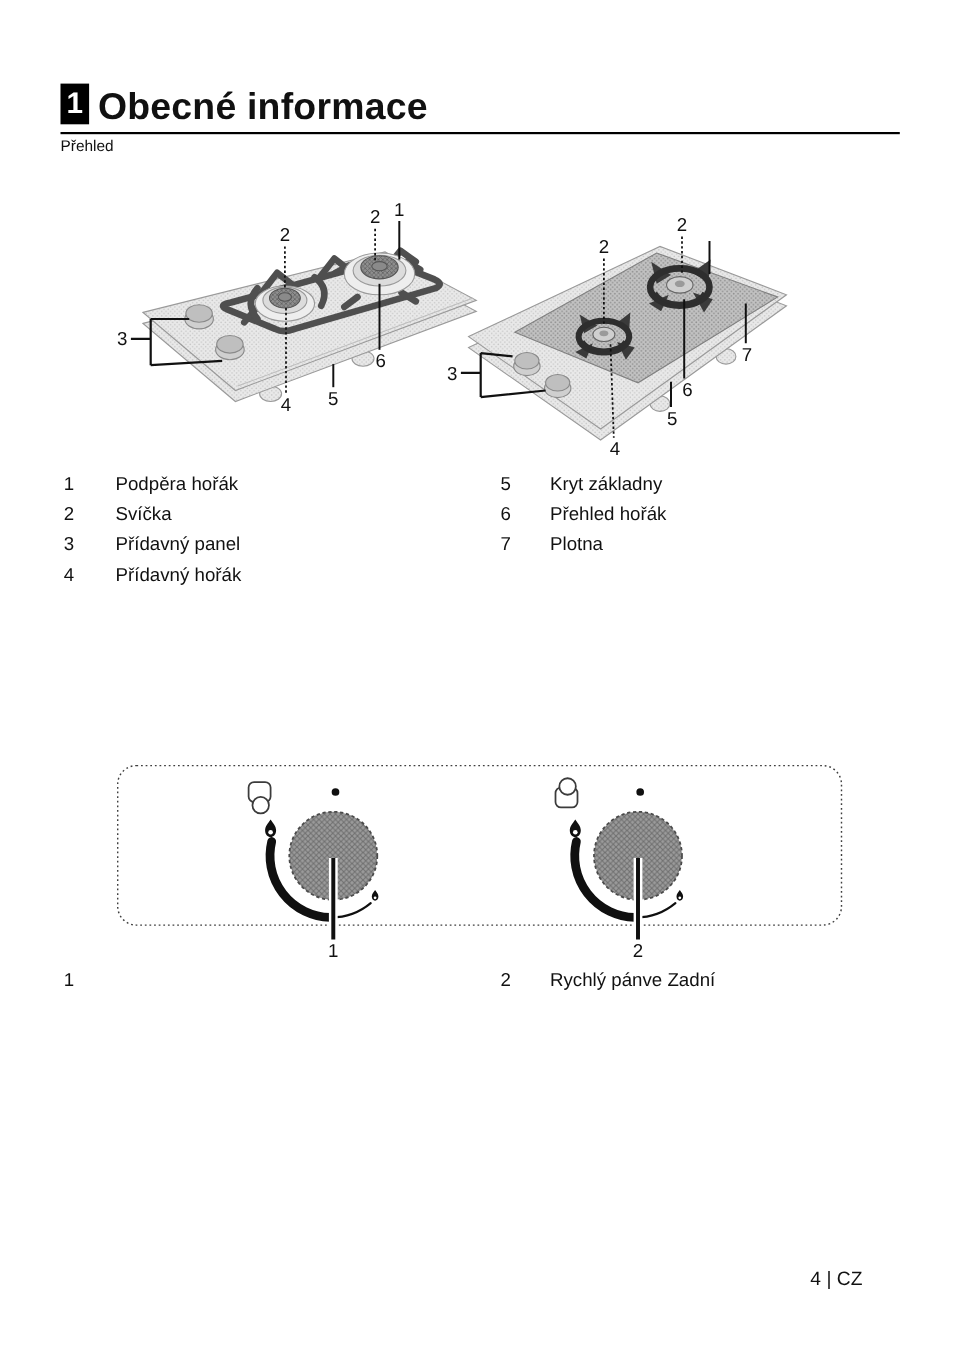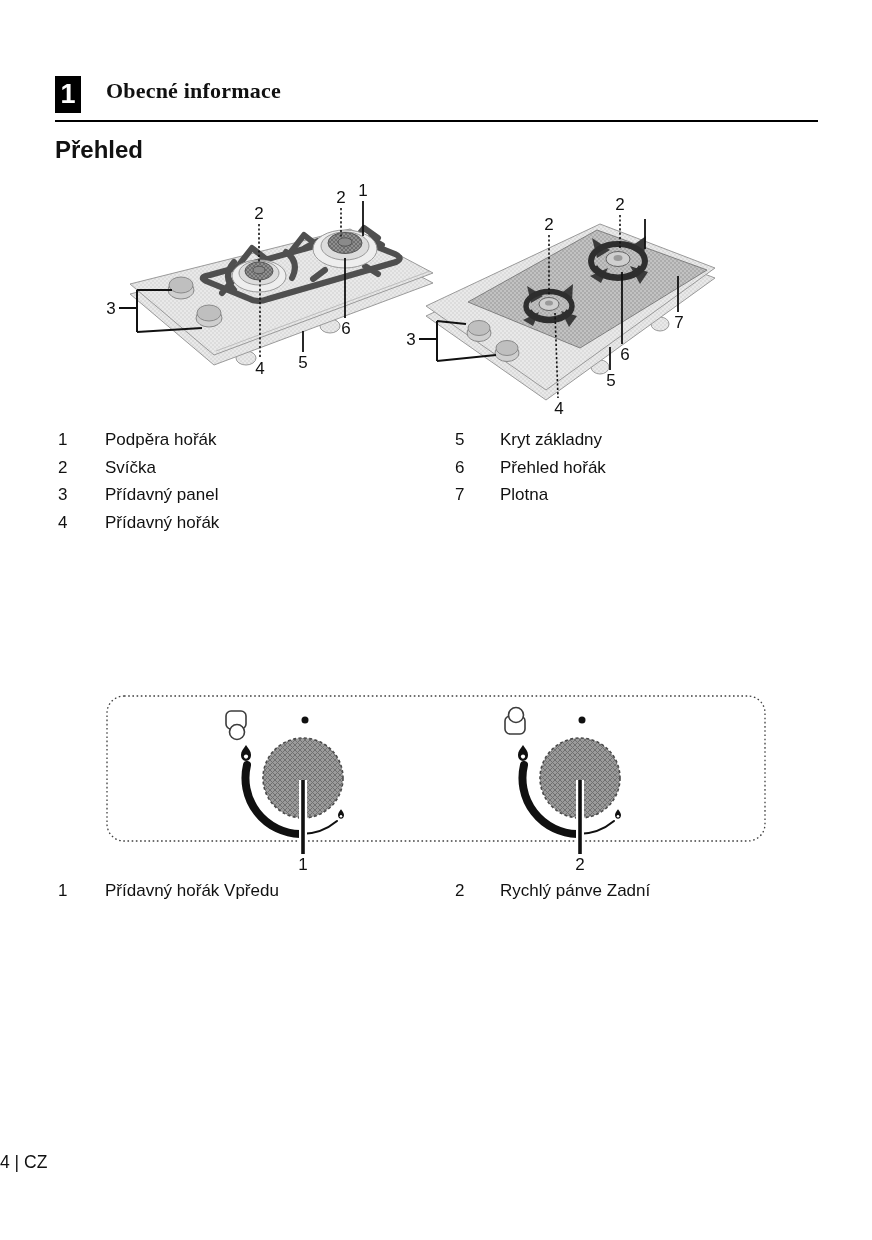--- a/index.html
+++ b/index.html
@@ -6,35 +6,35 @@
   .page{
     position:relative;width:872px;height:1240px;background:#ffffff;
     font-family:"Liberation Sans",sans-serif;color:#111;overflow:hidden;
   }
   .abs{position:absolute;}
   
   .sec-num{
     left:55px;top:76px;width:26px;height:37px;background:#000;color:#fff;
     font-size:27px;font-weight:bold;display:flex;align-items:center;justify-content:center;
   }
-  .sec-title{left:106px;top:78px;font-size:22px;font-weight:bold;letter-spacing:0.2px;font-family:Liberation Serif, serif;}
+  .sec-title{left:89px;top:78px;font-size:34px;font-weight:bold;letter-spacing:0.2px;}
   .title-rule{left:55px;top:120px;width:763px;height:2px;background:#000;}
-  .subtitle{left:55px;top:136px;font-size:24px;font-weight:bold;}
+  .subtitle{left:55px;top:124px;font-size:14px;font-weight:normal;}
   
   .legend{font-size:17px;line-height:27.5px;}
   .legend-row{display:flex;}
   .legend-num{width:47px;flex:0 0 47px;}
   .l1-left{left:58px;top:426px;}
   .l1-right{left:455px;top:426px;}
   .l1-right .legend-num{width:45px;flex:0 0 45px;}
   .l2-left{left:58px;top:877px;}
   .l2-right{left:455px;top:877px;}
   .l2-right .legend-num{width:45px;flex:0 0 45px;}
   
-  .footer{left:0;top:1152px;width:784px;text-align:left;font-size:17.5px;}
+  .footer{left:0;top:1152px;width:784px;text-align:right;font-size:17.5px;}
   svg text{font-family:"Liberation Sans",sans-serif;font-size:17px;fill:#111;}
   svg{display:block;}
 </style>
 </head>
 <body>
 
 <div class="page">
 
   <svg width="0" height="0" style="position:absolute">
     <defs>
@@ -259,21 +259,20 @@
       <use href="#flame" x="0" y="0" transform="translate(618,814) scale(0.6)"></use>
       <line x1="580" y1="780" x2="580" y2="846" stroke="#fff" stroke-width="8"></line>
       <line x1="580" y1="780" x2="580" y2="854" stroke="#101010" stroke-width="3.6"></line>
       <text x="580" y="870" text-anchor="middle">2</text>
     </g>
   </svg>
 
   <div class="abs legend l2-left">
     <div class="legend-row">
       <span class="legend-num">1</span>
-      <span>Přídavný hořák Vpředu</span>
       </div>
   </div>
   <div class="abs legend l2-right">
     <div class="legend-row">
       <span class="legend-num">2</span>
       <span>Rychlý pánve Zadní</span>
       </div>
   </div>
 
   <div class="abs footer">4 | CZ</div>

